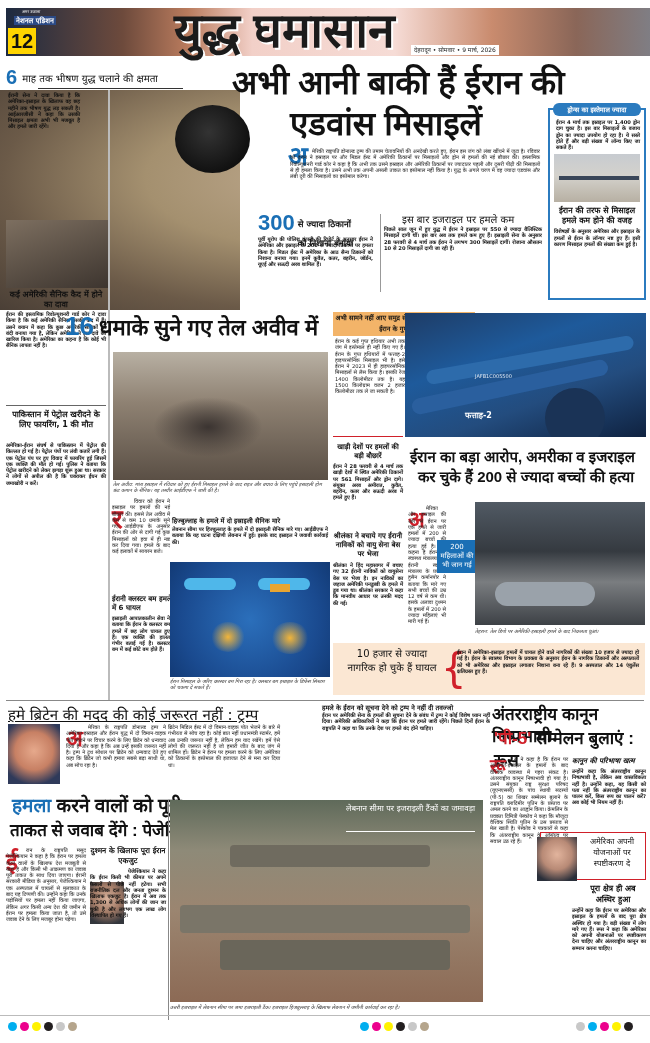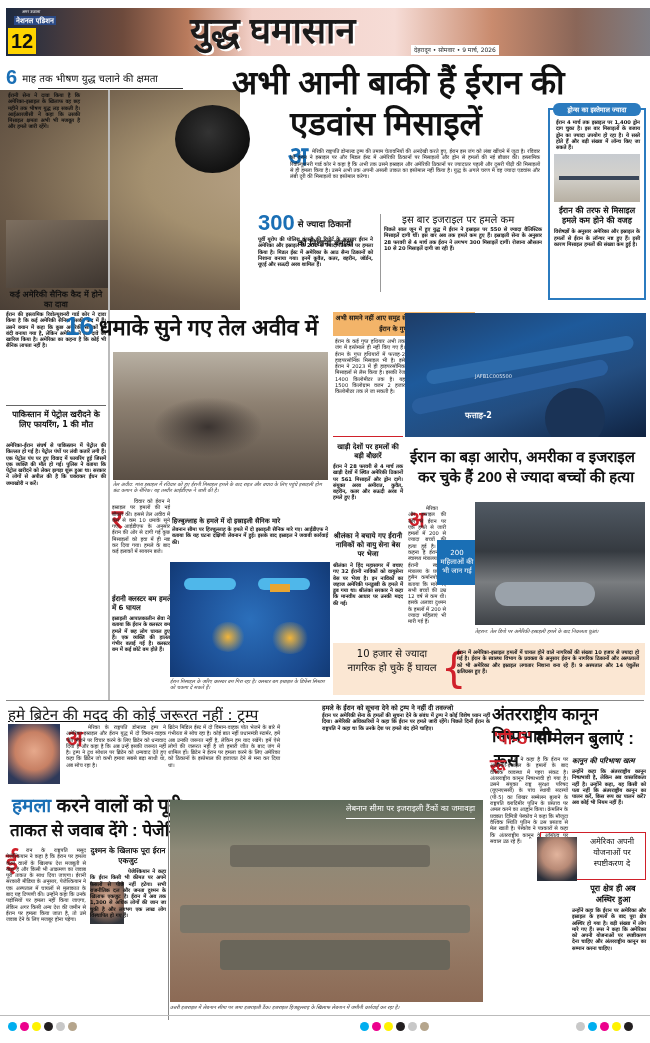--- a/index.html
+++ b/index.html
@@ -14,21 +14,21 @@
 .dots{display:flex;gap:3px}
 .dot{width:9px;height:9px;border-radius:50%}
 </style>
 </head>
 <body>
 
 <div class="abs" style="left:6px;top:8px;width:648px;height:48px;background:linear-gradient(90deg,#1d2a40 0%,#6d4a3c 18%,#b97b5d 28%,#f2d0c8 38%,#f6dcd6 60%,#c98b6e 75%,#8a6658 88%,#7f7f86 100%);">
   <div class="abs" style="left:16px;top:1px;font-size:4px;color:#fff;">अमर उजाला</div>
   <div class="abs" style="left:8px;top:8px;font-size:7px;color:#fff;font-weight:bold;background:#2b4a86;padding:0 2px;">नेशनल एडिशन</div>
   <div class="abs" style="left:2px;top:20px;width:28px;height:26px;background:#ffd400;color:#111;font-size:20px;font-weight:bold;text-align:center;line-height:26px;font-family:'Liberation Sans',sans-serif;">12</div>
-  <div class="abs hdr" style="left:184px;top:0;font-size:36px;line-height:46px;color:#1b1b1b;text-shadow:2px 2px 0 #fff;">युद्ध घमासान</div>
+  <div class="abs hdr" style="left:168px;top:0;font-size:48px;line-height:46px;color:#1b1b1b;text-shadow:2px 2px 0 #fff;">युद्ध घमासान</div>
   <div class="abs" style="left:405px;top:37px;font-size:6px;background:#fff;padding:1px 3px;color:#222;">देहरादून • सोमवार • 9 मार्च, 2026</div>
 </div>
 
 <div class="abs photo" style="left:0;top:90px;width:240px;height:220px;background:radial-gradient(ellipse at 120% 40%,#b9a488 0%,#a4906f 35%,#6b5a48 70%,#4a3f36 100%);"></div>
 <div class="abs" style="left:175px;top:105px;width:75px;height:68px;border-radius:50%;background:radial-gradient(circle at 45% 40%,#333 0%,#111 70%);"></div>
 <div class="abs" style="left:6px;top:66px;width:180px;">
   <span style="font-size:20px;font-weight:bold;color:#1a6fb5;font-family:'Liberation Sans',sans-serif;vertical-align:middle;">6</span>
   <span style="font-size:10px;color:#111;vertical-align:middle;">माह तक भीषण युद्ध चलाने की क्षमता</span>
 </div>
 <div class="abs rule" style="left:38px;top:88px;width:145px;height:1px;background:#333;"></div>
@@ -103,21 +103,21 @@
 
 <div class="abs" style="left:333px;top:443px;width:70px;font-size:7px;font-weight:bold;text-align:center;line-height:9px;">खाड़ी देशों पर हमलों की बड़ी बौछारें</div>
 <div class="abs tinyb" style="left:333px;top:463px;width:70px;">ईरान ने 28 फरवरी से 4 मार्च तक खाड़ी देशों में स्थित अमेरिकी ठिकानों पर 561 मिसाइलें और ड्रोन दागे। संयुक्त अरब अमीरात, कुवैत, बहरीन, कतर और सऊदी अरब में हमले हुए हैं।</div>
 <div class="abs" style="left:333px;top:532px;width:70px;font-size:7px;font-weight:bold;text-align:center;line-height:9px;">श्रीलंका ने बचाये गए ईरानी नाविकों को वायु सेना बेस पर भेजा</div>
 <div class="abs tinyb" style="left:333px;top:562px;width:70px;">श्रीलंका ने हिंद महासागर में बचाए गए 32 ईरानी नाविकों को वायुसेना बेस पर भेजा है। इन नाविकों का जहाज अमेरिकी पनडुब्बी के हमले में डूब गया था। श्रीलंका सरकार ने कहा कि मानवीय आधार पर उनकी मदद की गई।</div>
 
 <div class="abs hdr" style="left:410px;top:448px;font-size:15px;line-height:18px;">ईरान का बड़ा आरोप, अमरीका व इजराइल</div>
 <div class="abs hdr" style="left:418px;top:468px;font-size:15px;line-height:18px;">कर चुके हैं 200 से ज्यादा बच्चों की हत्या</div>
 <div class="abs" style="left:408px;top:503px;font-size:22px;color:#d0202a;font-weight:bold;">अ</div>
 <div class="abs tiny" style="left:408px;top:505px;width:38px;text-indent:18px;">मेरिका और इस्राइल की ओर से ईरान पर एक हफ्ते से जारी हमलों में 200 से ज्यादा बच्चों की हत्या हुई है। यह कहना है ईरान के स्वास्थ्य मंत्रालय का। ईरानी स्वास्थ्य मंत्रालय के प्रवक्ता हुसैन कर्मानपोर ने बताया कि मारे गए सभी बच्चों की उम्र 12 वर्ष से कम थी। इसके अलावा दुश्मन के हमलों में 200 से ज्यादा महिलाएं भी मारी गई हैं।</div>
-<div class="abs" style="left:437px;top:540px;width:40px;background:#1a6fb5;color:#fff;font-size:7px;line-height:9px;text-align:center;padding:9px 2px;">200 महिलाओं की भी जान गई</div>
+<div class="abs" style="left:437px;top:540px;width:40px;background:#1a6fb5;color:#fff;font-size:7px;line-height:9px;text-align:center;padding:3px 2px;">200 महिलाओं की भी जान गई</div>
 <div class="abs photo" style="left:475px;top:502px;width:170px;height:123px;background:linear-gradient(180deg,#515a64 0%,#353a40 40%,#7a7d80 65%,#3d4146 100%);">
   <div style="position:absolute;left:20px;top:80px;width:100px;height:24px;border-radius:12px;background:#9aa2aa;"></div>
 </div>
 <div class="abs cap" style="left:475px;top:628px;width:170px;">तेहरान: तेल डिपो पर अमेरिकी-इस्राइली हमले के बाद निकलता धुआं।</div>
 
 <div class="abs" style="left:333px;top:643px;width:312px;height:52px;background:#fbe7d3;">
   <div style="position:absolute;left:14px;top:4px;width:90px;font-size:10px;line-height:14px;text-align:center;">10 हजार से ज्यादा नागरिक हो चुके हैं घायल</div>
   <div style="position:absolute;left:108px;top:2px;font-size:40px;line-height:46px;color:#d0202a;">{</div>
   <div class="tinyb" style="position:absolute;left:124px;top:6px;width:182px;">ईरान में अमेरिका-इस्राइल हमलों में घायल होने वाले नागरिकों की संख्या 10 हजार से ज्यादा हो गई है। ईरान के स्वास्थ्य विभाग के प्रवक्ता के अनुसार ईरान के नागरिक ठिकानों और अस्पतालों को भी अमेरिका और इस्राइल लगातार निशाना बना रहे हैं। 9 अस्पताल और 14 एंबुलेंस क्षतिग्रस्त हुए हैं।</div>
 </div>
@@ -141,21 +141,21 @@
 <div class="abs tiny" style="left:6px;top:847px;width:80px;text-indent:20px;">रान के राष्ट्रपति मसूद पेजेश्कियान ने कहा है कि ईरान पर हमला करने वालों के खिलाफ देश मजबूती से खड़ा है और किसी भी आक्रमण का जवाब पूरी ताकत के साथ दिया जाएगा। ईरानी सरकारी मीडिया के अनुसार, पेजेश्कियान ने एक अस्पताल में घायलों से मुलाकात के बाद यह टिप्पणी की। उन्होंने कहा कि उनके पड़ोसियों पर हमला नहीं किया जाएगा, लेकिन अगर किसी अन्य देश की जमीन से ईरान पर हमला किया जाता है, तो उसे जवाब देने के लिए मजबूर होना पड़ेगा।</div>
 <div class="abs" style="left:90px;top:846px;width:76px;font-size:7.5px;font-weight:bold;text-align:center;line-height:10px;">दुश्मन के खिलाफ पूरा ईरान एकजुट</div>
 <div class="abs photo" style="left:90px;top:882px;width:34px;height:42px;background:radial-gradient(circle at 50% 40%,#d9b39c 0%,#a27b67 45%,#33363c 85%);"></div>
 <div class="abs tinyb" style="left:90px;top:868px;width:76px;text-indent:38px;">पेजेश्कियान ने कहा कि ईरान किसी भी कीमत पर अपने फैसलों से पीछे नहीं हटेगा। सभी राजनीतिक दल और जनता दुश्मन के खिलाफ एकजुट है। ईरान में अब तक 1,300 से अधिक लोगों की जान जा चुकी है और लगभग एक लाख लोग विस्थापित हो गए हैं।</div>
 <div class="abs" style="left:168px;top:800px;width:1px;height:220px;background:#888;"></div>
 
 <div class="abs photo" style="left:170px;top:800px;width:313px;height:202px;background:linear-gradient(180deg,#5f6a5a 0%,#8e8a78 25%,#9b8570 55%,#8c6a55 100%);">
   <div style="position:absolute;left:60px;top:45px;width:200px;height:22px;background:#6f6b5f;border-radius:4px;"></div>
   <div style="position:absolute;left:10px;top:105px;width:290px;height:28px;background:#7a7568;border-radius:4px;"></div>
   <div style="position:absolute;left:50px;top:140px;width:230px;height:30px;background:#6a665a;border-radius:4px;"></div>
-  <div style="position:absolute;right:8px;top:2px;font-size:8px;color:#fff;border-bottom:1px solid #fff;padding-bottom:5px;">लेबनान सीमा पर इजराइली टैंकों का जमावड़ा</div>
+  <div style="position:absolute;right:8px;top:2px;font-size:8px;color:#fff;border-bottom:1px solid #fff;padding-bottom:18px;">लेबनान सीमा पर इजराइली टैंकों का जमावड़ा</div>
 </div>
 <div class="abs cap" style="left:170px;top:1004px;width:313px;">उत्तरी इजराइल में लेबनान सीमा पर जमा इजराइली टैंक। इजराइल हिजबुल्लाह के खिलाफ लेबनान में जमीनी कार्रवाई कर रहा है।</div>
 
 <div class="abs hdr" style="left:492px;top:704px;font-size:17px;line-height:22px;">अंतरराष्ट्रीय कानून निष्प्रभावी</div>
 <div class="abs hdr" style="left:494px;top:728px;font-size:17px;line-height:22px;">
   <span style="color:#d0202a;">'पी-5'</span>
   <span>सम्मेलन बुलाएं : रूस</span>
 </div>
 <div class="abs" style="left:490px;top:752px;font-size:20px;color:#d0202a;font-weight:bold;">रू</div>
 <div class="abs tiny" style="left:490px;top:756px;width:78px;text-indent:24px;">स ने कहा है कि ईरान पर अमेरिका-इस्राइल के हमलों के बाद वैश्विक व्यवस्था में गहरा संकट है। अंतरराष्ट्रीय कानून निष्प्रभावी हो गया है। उसने संयुक्त राष्ट्र सुरक्षा परिषद (यूएनएससी) के पांच स्थायी सदस्यों (पी-5) का शिखर सम्मेलन बुलाने के राष्ट्रपति व्लादिमीर पुतिन के प्रस्ताव पर अमल करने का आह्वान किया। क्रेमलिन के प्रवक्ता दिमित्री पेस्कोव ने कहा कि मौजूदा वैश्विक स्थिति पुतिन के उस प्रस्ताव से मेल खाती है। पेस्कोव ने पत्रकारों से कहा कि अंतरराष्ट्रीय कानून के अस्तित्व पर सवाल उठ रहे हैं।</div>

